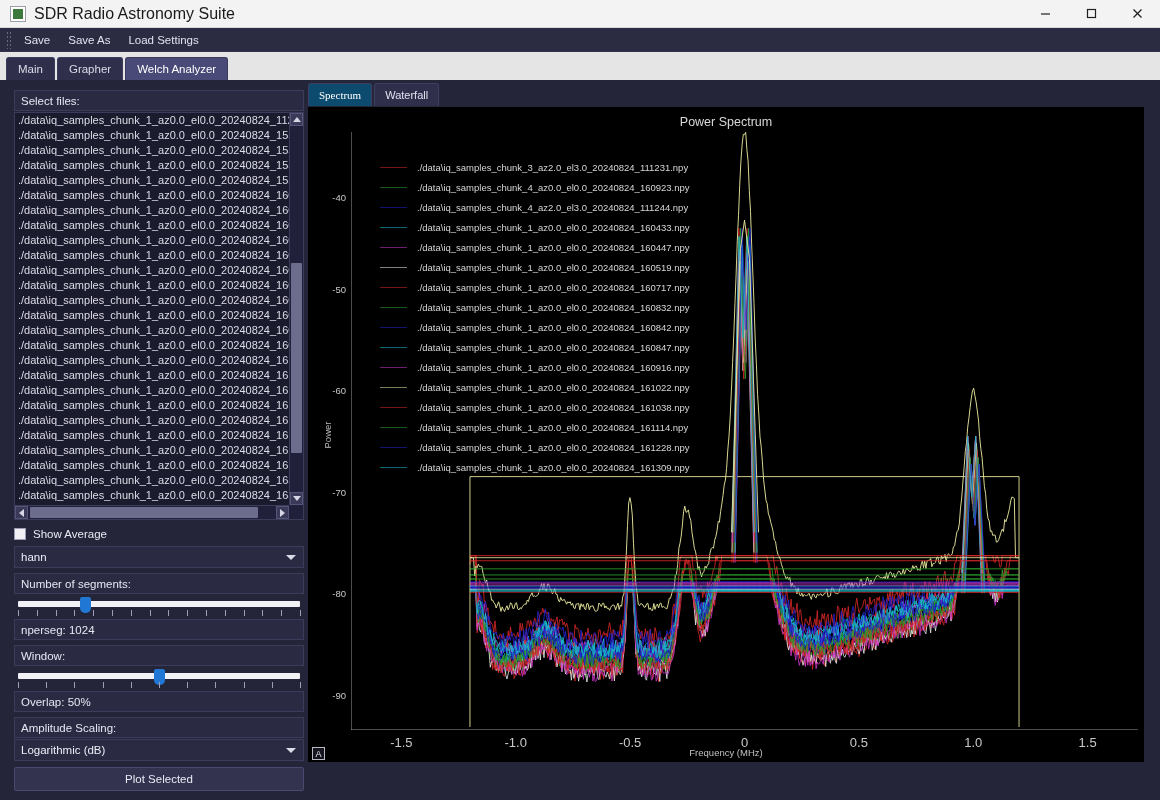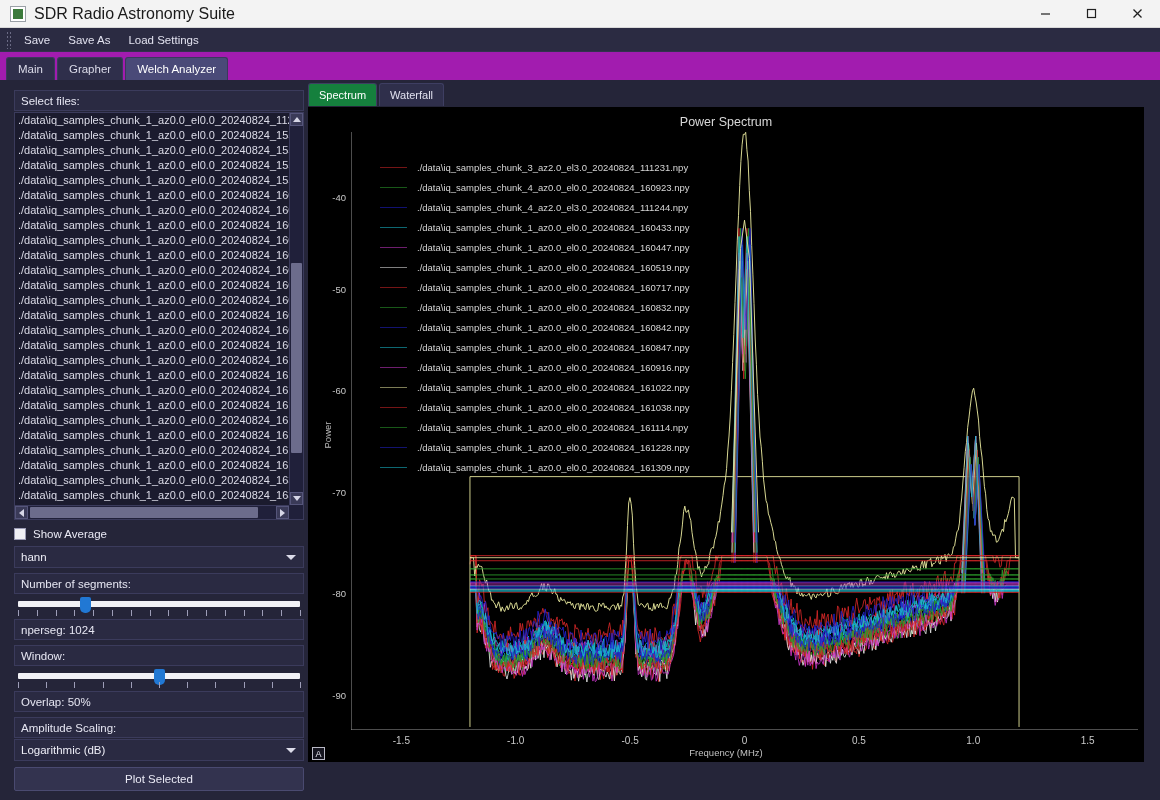--- a/index.html
+++ b/index.html
@@ -46,21 +46,21 @@
     background-image: radial-gradient(circle, #6b6b85 0.8px, transparent 1px);
     background-size: 3px 4px;
   }
   .menuitem {
     font-size: 11.5px; color: #e2e2ef; padding: 3px 9px; border-radius: 2px;
     white-space: nowrap;
   }
 
   
   #tabstrip {
-    height: 28px; background: #a21caf; display: flex; align-items: flex-end;
+    height: 28px; background: #e5e5e5; display: flex; align-items: flex-end;
     padding-left: 6px; gap: 2px;
   }
   .mtab {
     font-size: 11.5px; color: #dcdcea; padding: 5px 11px 5px 11px;
     background: #2f2f4b; border: 1px solid #3a3a5c; border-bottom: none;
     border-radius: 3px 3px 0 0; white-space: nowrap;
   }
   .mtab.active { background: #4a4a78; color: #ffffff; }
 
   
@@ -164,21 +164,21 @@
     font-size: 11.5px; color: #eaeaf5; border-radius: 2px;
   }
 
   
   #rightpanel { position: absolute; left: 306px; top: 0px; width: 840px; height: 712px; }
   #subtabs { display: flex; gap: 2px; align-items: flex-end; height: 26px; padding-left: 2px; }
   .stab {
     font-size: 11px; color: #e0e0ee; padding: 5px 10px; background: #2f2f4b;
     border: 1px solid #3e3e62; border-bottom: none; border-radius: 3px 3px 0 0;
   }
-  .stab.active { background: #15803d; color: #ffffff; }
+  .stab.active { background: #0c4a6e; color: #ffffff; font-family: Liberation Serif, serif; }
 
   #plotbox {
     position: absolute; left: 2px; top: 27px; width: 836px; height: 655px;
     background: #000000; overflow: hidden;
   }
   #plottitle {
     position: absolute; left: 0; right: 0; top: 8px; text-align: center;
     font-size: 12.5px; color: #d8d8d8;
   }
   #ylabel {
@@ -188,21 +188,21 @@
   }
   #xlabel {
     position: absolute; left: 0; right: 0; bottom: 4px; text-align: center;
     font-size: 9.5px; color: #c2c2c2;
   }
   .ytick {
     position: absolute; right: 100%; margin-right: 5px; font-size: 9.5px; color: #c9c9c9;
     white-space: nowrap; transform: translateY(-50%);
   }
   .xtick {
-    position: absolute; top: 100%; margin-top: 5px; font-size: 10px; color: #c9c9c9;
+    position: absolute; top: 100%; margin-top: 5px; font-size: 13px; color: #c9c9c9;
     white-space: nowrap; transform: translateX(-50%);
   }
   #axes { position: absolute; left: 43px; top: 25px; width: 787px; height: 598px; }
 
   
   #legend { position: absolute; left: 72px; top: 50px; }
   .lgrow { display: flex; align-items: center; height: 20px; }
   .lgswatch { width: 27px; height: 0; border-top: 1.6px solid #888; flex: 0 0 auto; }
   .lgtext { font-size: 9.5px; color: #d7d7d7; margin-left: 10px; white-space: nowrap; }
 

